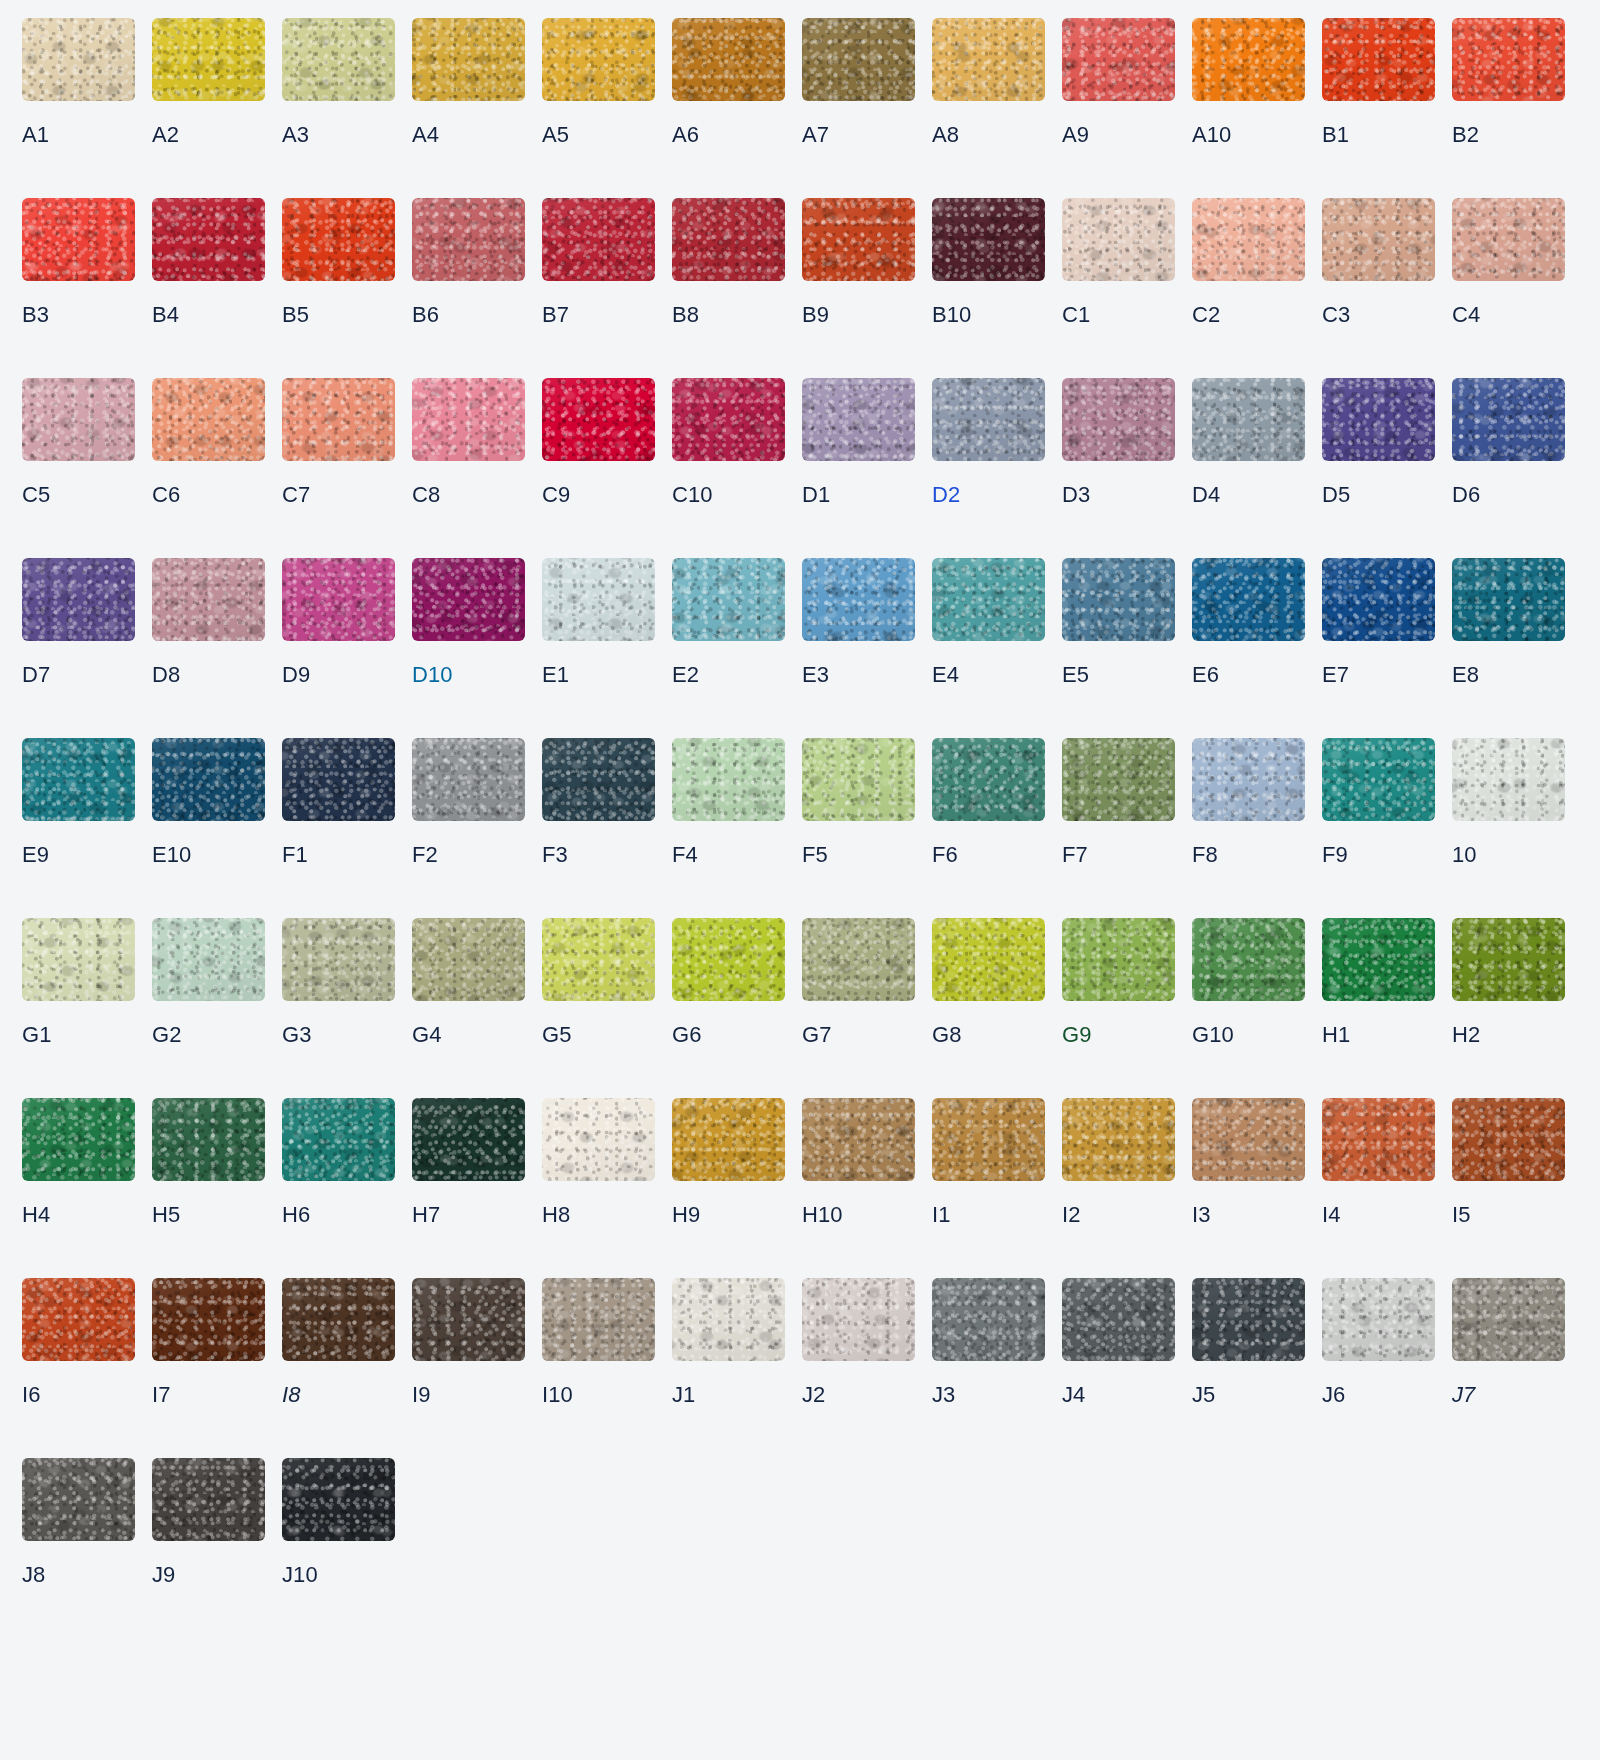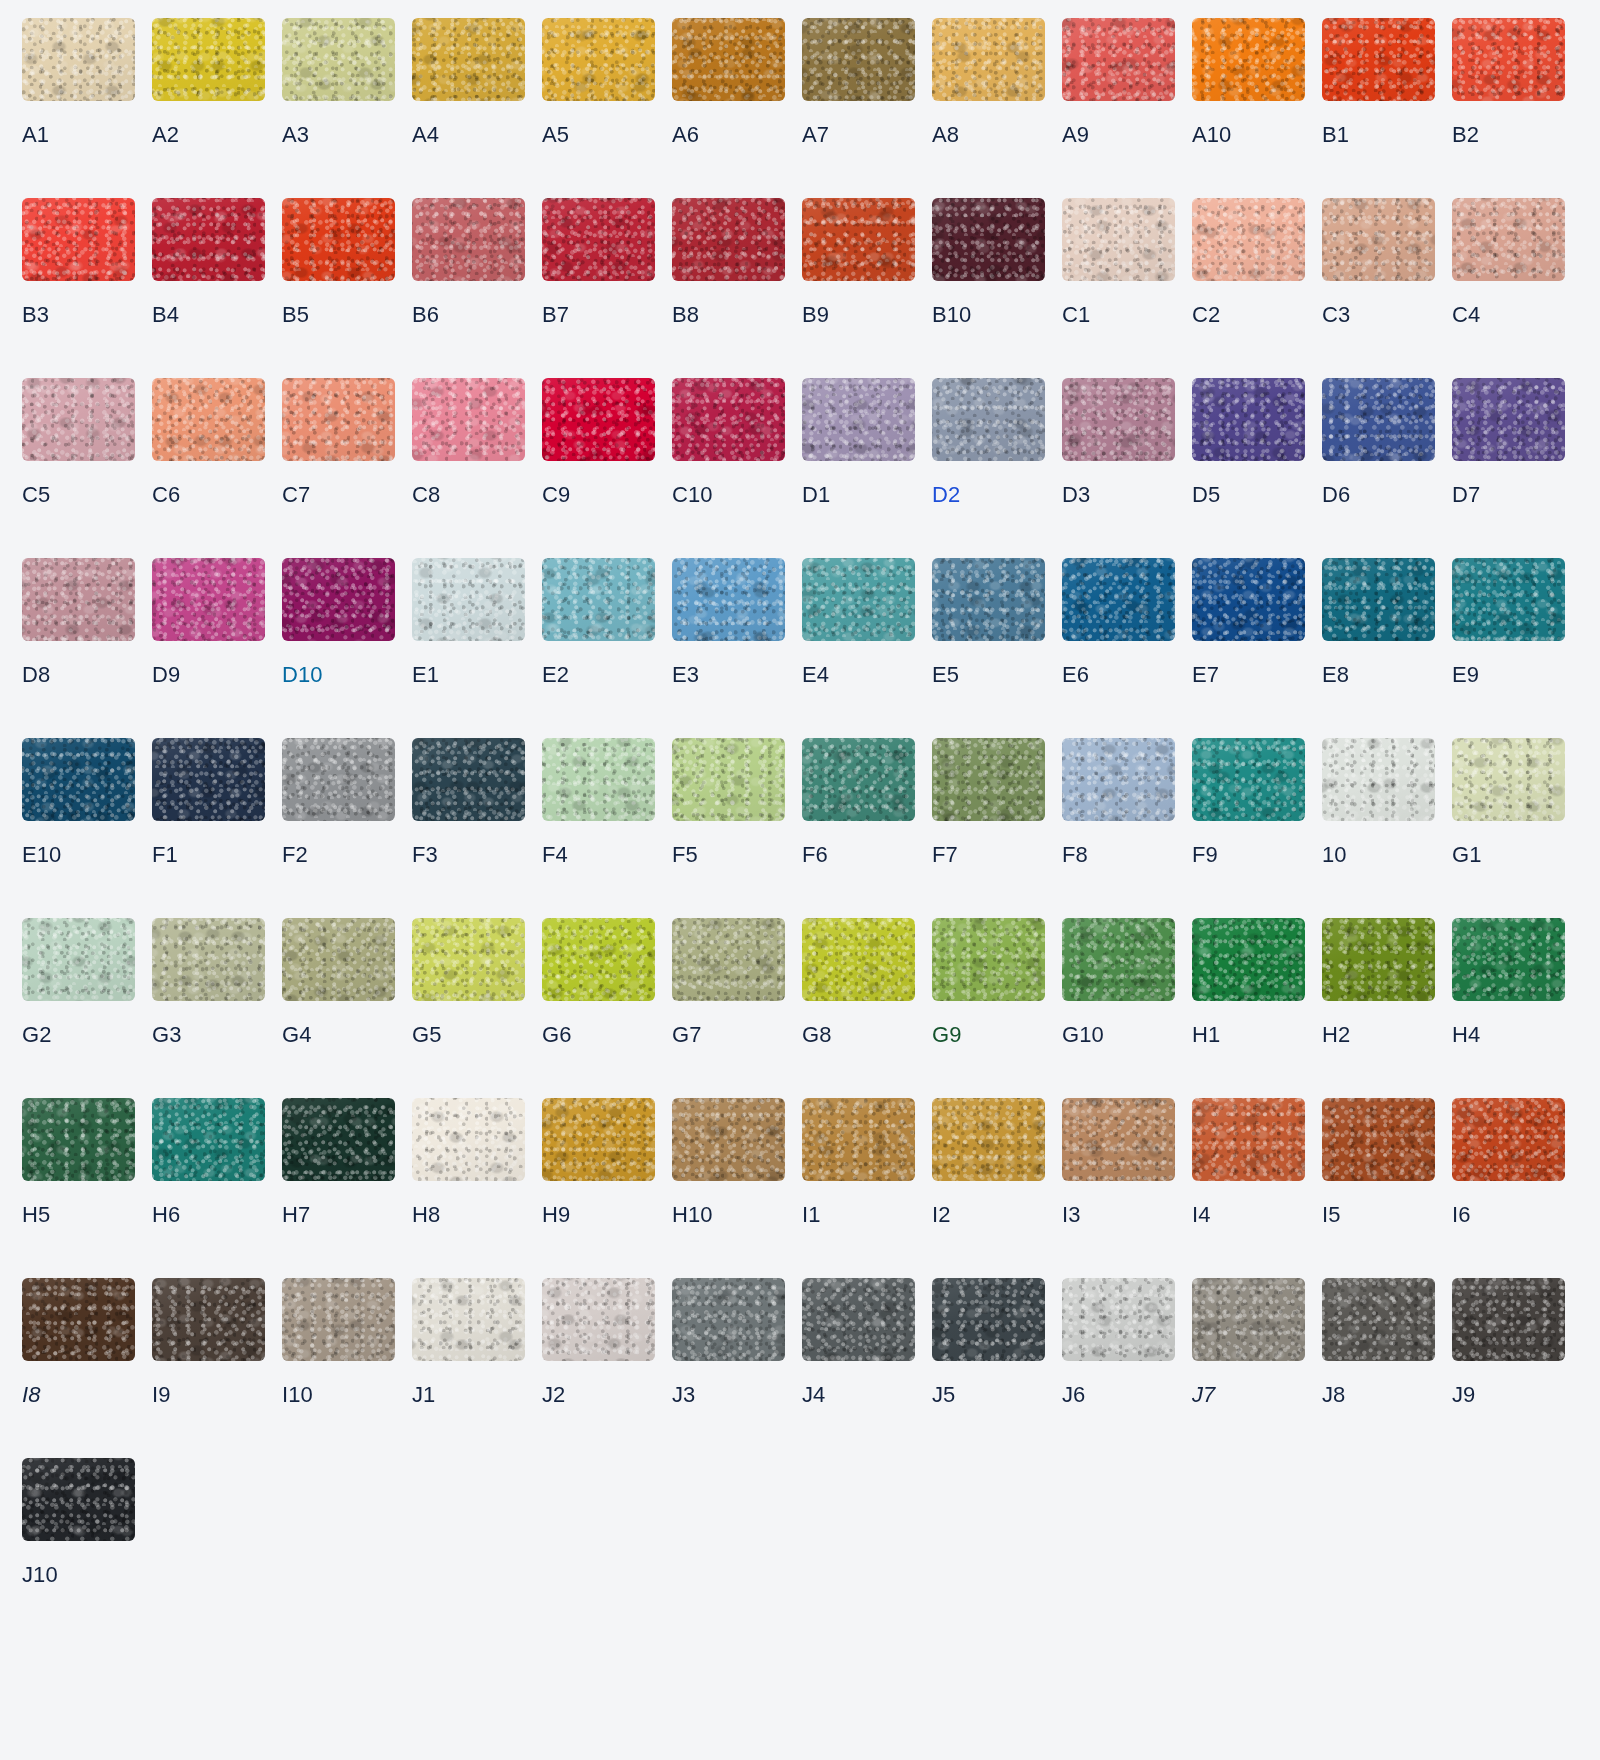--- a/index.html
+++ b/index.html
@@ -353,20 +353,28 @@
     </div>
     <div class="swatch-cell">
       <div class="swatch-chip" style="background-color: rgb(176, 127, 148); border-radius: 6px;">
         <div class="tex" style="background-position: 3px 7px, 13px 17px, 3px 11px, 13px 0px, 2px 1px, 0px 0px, 21px 0px, 12px 0px, 16px 12px, 10px 12px, 0px 9px, 0px 4px;"></div>
         <div class="tex2" style="background-position: 11px 33px, 27px 36px, 40px 17px, 4px 20px;"></div>
         <div class="sheen"></div>
       </div>
       <div class="swatch-label" style="color: rgb(19, 35, 64);">D3</div>
     </div>
     <div class="swatch-cell">
+      <div class="swatch-chip" style="background-color: rgb(143, 157, 168); border-radius: 6px;">
+        <div class="tex" style="background-position: 10px 3px, 18px 11px, 12px 14px, 17px 8px, 8px 3px, 12px 7px, 24px 9px, 8px 5px, 4px 3px, 12px 0px, 11px 13px, 13px 16px;"></div>
+        <div class="tex2" style="background-position: 28px 19px, 3px 11px, 6px 9px, 41px 27px;"></div>
+        <div class="sheen"></div>
+      </div>
+      <div class="swatch-label" style="color: rgb(19, 35, 64);">D4</div>
+    </div>
+    <div class="swatch-cell">
       <div class="swatch-chip" style="background-color: rgb(81, 69, 140); border-radius: 6px;">
         <div class="tex" style="background-position: 0px 14px, 2px 5px, 6px 0px, 21px 0px, 14px 5px, 8px 0px, 2px 0px, 4px 10px, 12px 9px, 14px 10px, 0px 0px, 10px 9px;"></div>
         <div class="tex2" style="background-position: 4px 5px, 32px 30px, 19px 1px, 19px 34px;"></div>
         <div class="sheen"></div>
       </div>
       <div class="swatch-label" style="color: rgb(19, 35, 64);">D5</div>
     </div>
     <div class="swatch-cell">
       <div class="swatch-chip" style="background-color: rgb(61, 85, 150); border-radius: 6px;">
         <div class="tex" style="background-position: 7px 10px, 7px 18px, 0px 3px, 2px 8px, 1px 7px, 4px 7px, 5px 9px, 0px 15px, 0px 0px, 16px 20px, 11px 4px, 7px 2px;"></div>
@@ -761,20 +769,28 @@
     </div>
     <div class="swatch-cell">
       <div class="swatch-chip" style="background-color: rgb(192, 68, 29); border-radius: 6px;">
         <div class="tex" style="background-position: 0px 5px, 5px 3px, 0px 0px, 18px 8px, 16px 2px, 12px 7px, 5px 9px, 10px 5px, 0px 0px, 8px 14px, 11px 0px, 1px 13px;"></div>
         <div class="tex2" style="background-position: 10px 31px, 27px 31px, 24px 22px, 18px 34px;"></div>
         <div class="sheen"></div>
       </div>
       <div class="swatch-label" style="color: rgb(19, 35, 64);">I6</div>
     </div>
     <div class="swatch-cell">
+      <div class="swatch-chip" style="background-color: rgb(93, 42, 18); border-radius: 6px;">
+        <div class="tex" style="background-position: 7px 1px, 10px 16px, 9px 3px, 22px 0px, 3px 4px, 8px 0px, 8px 0px, 6px 10px, 8px 6px, 10px 2px, 0px 4px, 14px 6px;"></div>
+        <div class="tex2" style="background-position: 27px 17px, 3px 6px, 37px 14px, 55px 41px;"></div>
+        <div class="sheen"></div>
+      </div>
+      <div class="swatch-label" style="color: rgb(19, 35, 64);">I7</div>
+    </div>
+    <div class="swatch-cell">
       <div class="swatch-chip" style="background-color: rgb(78, 52, 35); border-radius: 6px;">
         <div class="tex" style="background-position: 14px 12px, 15px 10px, 3px 6px, 3px 8px, 9px 6px, 4px 7px, 11px 9px, 2px 15px, 16px 12px, 12px 12px, 11px 8px, 11px 18px;"></div>
         <div class="tex2" style="background-position: 3px 3px, 32px 25px, 3px 6px, 33px 48px;"></div>
         <div class="sheen"></div>
       </div>
       <div class="swatch-label" style="color: rgb(19, 35, 64); font-style: italic;">I8</div>
     </div>
     <div class="swatch-cell">
       <div class="swatch-chip" style="background-color: rgb(76, 64, 56); border-radius: 6px;">
         <div class="tex" style="background-position: 4px 8px, 20px 4px, 12px 9px, 7px 0px, 15px 8px, 0px 0px, 14px 0px, 12px 0px, 4px 3px, 14px 0px, 0px 12px, 8px 11px;"></div>

